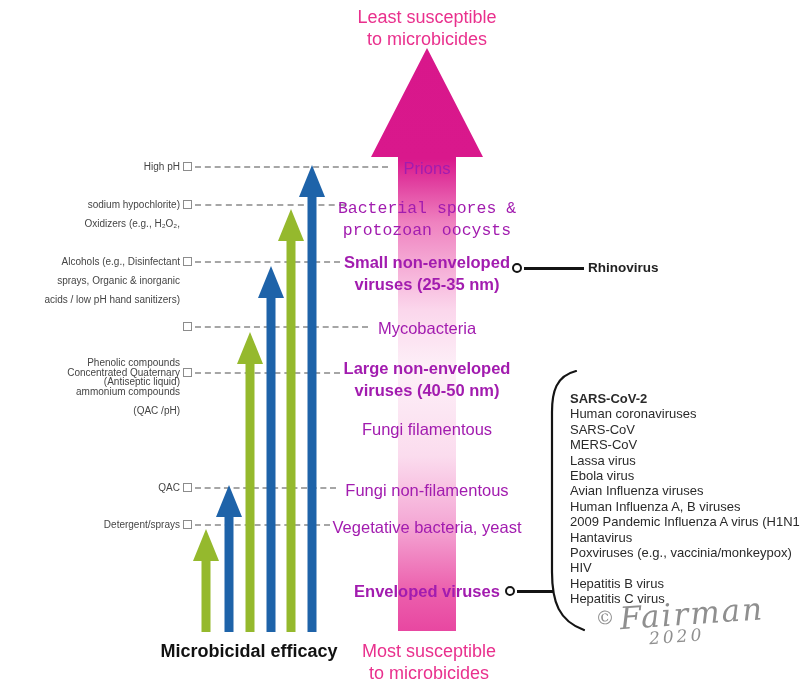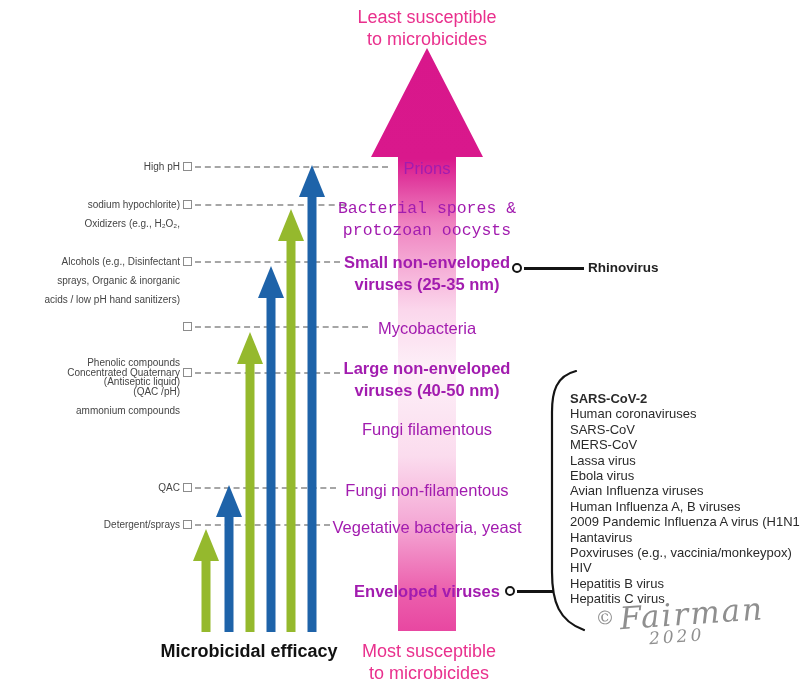--- a/index.html
+++ b/index.html
@@ -85,22 +85,22 @@
       <div class="sq" style="left: 183px; top: 257px;"></div>
       <div class="dash" style="left: 195px; top: 261px; width: 145px;"></div>
       <div class="agent-label" style="top: 320px; margin-top: 33px;">
         <div>Phenolic compounds</div>
         <div>(Antiseptic liquid)</div>
       </div>
       <div class="sq" style="left: 183px; top: 322px;"></div>
       <div class="dash" style="left: 195px; top: 326px; width: 173px;"></div>
       <div class="agent-label" style="top: 363px;">
         <div>Concentrated Quaternary</div>
+        <div>ammonium compounds</div>
         <div>(QAC /pH)</div>
-        <div>ammonium compounds</div>
       </div>
       <div class="sq" style="left: 183px; top: 368px;"></div>
       <div class="dash" style="left: 195px; top: 372px; width: 145px;"></div>
       <div class="agent-label" style="top: 478px;">
         <div>QAC</div>
       </div>
       <div class="sq" style="left: 183px; top: 483px;"></div>
       <div class="dash" style="left: 195px; top: 487px; width: 141px;"></div>
       <div class="agent-label" style="top: 515px;">
         <div>Detergent/sprays</div>

